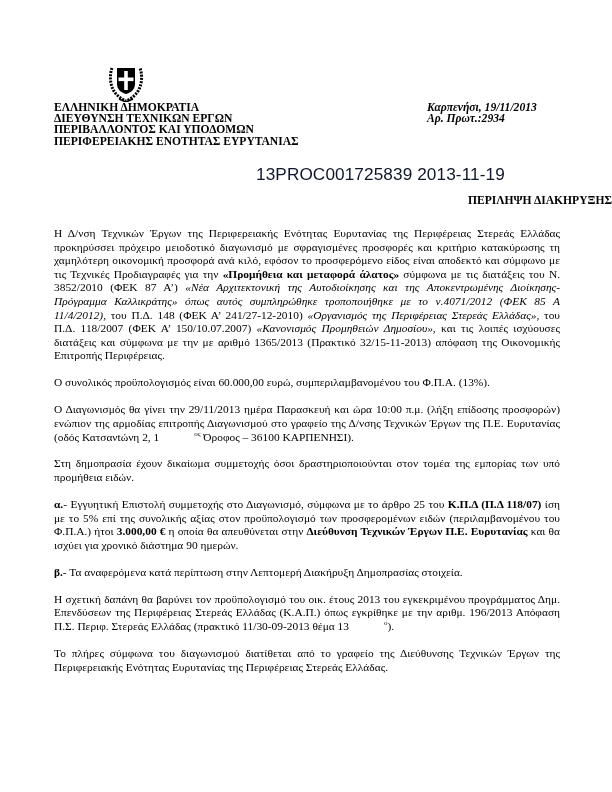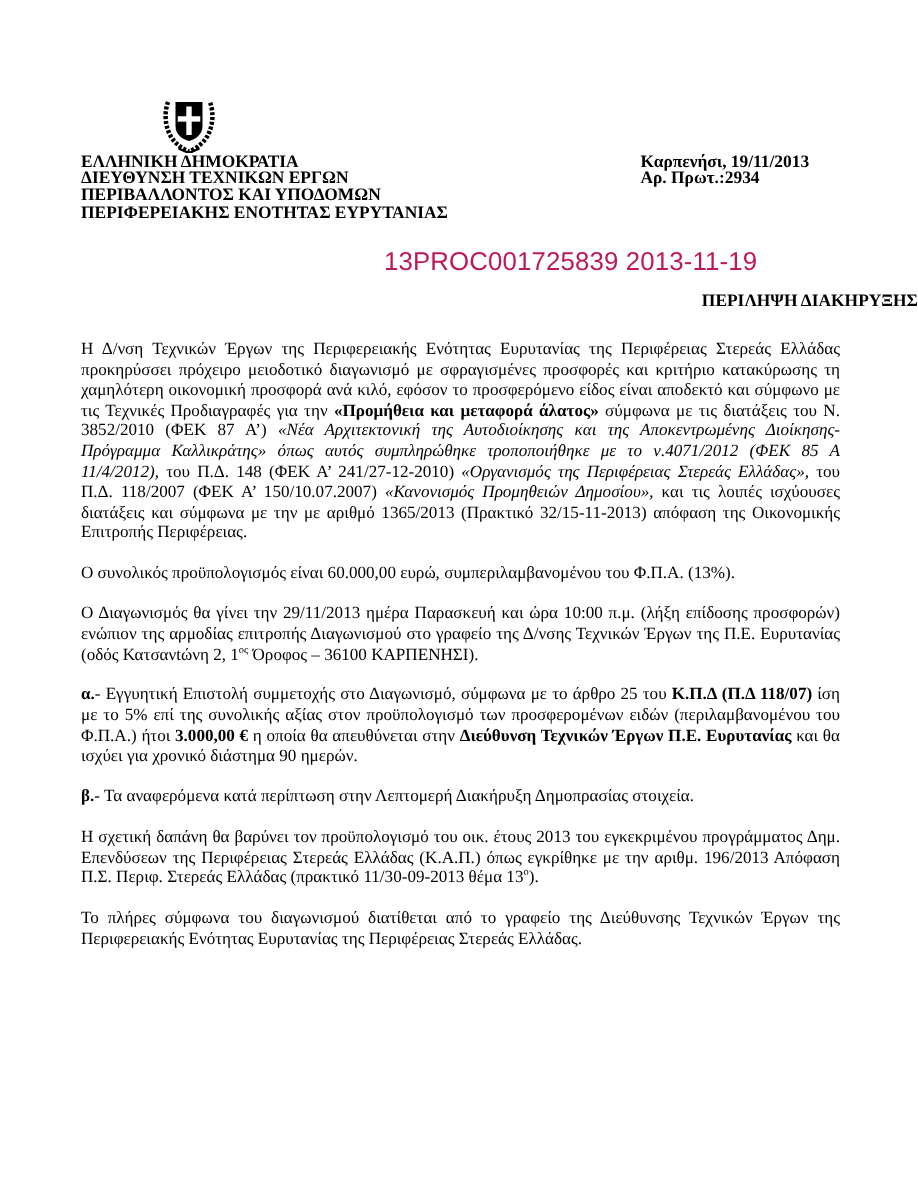--- a/index.html
+++ b/index.html
@@ -1,29 +1,29 @@
 <!DOCTYPE html>
 <html><head>
 <meta charset="utf-8">
 <style>
   html, body { margin:0; padding:0; background:#ffffff; }
   body { width:612px; height:792px; position:relative; overflow:hidden;
          font-family:"Liberation Serif", "DejaVu Serif", serif; color:#000; }
   .page { position:absolute; left:0; top:0; width:612px; height:700px; }
   .emblem { position:absolute; left:107px; top:62px; width:38px; height:40px; }
   .hdr-left { position:absolute; left:54px; top:102px; font-weight:bold; font-size:11.6px; line-height:11.2px; white-space:nowrap; }
-  .hdr-right { position:absolute; left:427px; top:102px; font-weight:bold; font-size:11.6px; line-height:11.2px; white-space:nowrap; }
+  .hdr-right { position:absolute; left:427px; top:102px; font-weight:bold; font-size:11.6px; line-height:11.2px; white-space:nowrap;font-style:italic; }
   .stamp { position:absolute; left:256px; top:164px; font-family:"Liberation Sans", "DejaVu Sans", sans-serif;
-           font-size:17.2px; color:#be185d; white-space:nowrap; letter-spacing:0.1px; }
+           font-size:17.2px; color:#0f172a; white-space:nowrap; letter-spacing:0.1px; }
   .title { position:absolute; left:0; width:612px; top:194px; text-align:right; font-weight:bold; font-size:11.6px; }
   .body { position:absolute; left:54px; top:227px; width:506px; font-size:11.4px; line-height:13.6px; text-align:justify; }
   .body p { margin:0 0 13.4px 0; }
   .b { font-weight:bold; }
   .i { font-style:italic; }
-  sup { font-size:7px; line-height:0; }
+  sup { font-size:7px; line-height:0;margin-left:35px; }
 </style>
 </head>
 <body>
 
 <div class="page">
 
   <div class="emblem">
     <svg width="38" height="40" viewBox="0 0 38 40">
       <path d="M5 6 C2 14 3 26 10 33 C14 37 17 38 19 39 C21 38 24 37 28 33 C35 26 36 14 33 6" fill="none" stroke="#000" stroke-width="3" stroke-dasharray="2 1.2"></path>
       <path d="M10 6 L28 6 L28 22 C28 28 23 31 19 32 C15 31 10 28 10 22 Z" fill="#000"></path>
@@ -49,20 +49,21 @@
 
   <div class="title">ΠΕΡΙΛΗΨΗ ΔΙΑΚΗΡΥΞΗΣ</div>
 
   <div class="body">
     <p><span>Η Δ/νση Τεχνικών Έργων της Περιφερειακής Ενότητας Ευρυτανίας της Περιφέρειας Στερεάς Ελλάδας προκηρύσσει πρόχειρο μειοδοτικό διαγωνισμό με σφραγισμένες προσφορές και κριτήριο κατακύρωσης τη χαμηλότερη οικονομική προσφορά ανά κιλό, εφόσον το προσφερόμενο είδος είναι αποδεκτό και σύμφωνο με τις Τεχνικές Προδιαγραφές για την </span><span class="b">«Προμήθεια και μεταφορά άλατος»</span><span> σύμφωνα με τις διατάξεις του Ν. 3852/2010 (ΦΕΚ 87 Α’) </span><span class="i">«Νέα Αρχιτεκτονική της Αυτοδιοίκησης και της Αποκεντρωμένης Διοίκησης-Πρόγραμμα Καλλικράτης» όπως αυτός συμπληρώθηκε τροποποιήθηκε με το ν.4071/2012 (ΦΕΚ 85 Α 11/4/2012),</span><span> του Π.Δ. 148 (ΦΕΚ Α’ 241/27-12-2010) </span><span class="i">«Οργανισμός της Περιφέρειας Στερεάς Ελλάδας»,</span><span> του Π.Δ. 118/2007 (ΦΕΚ Α’ 150/10.07.2007) </span><span class="i">«Κανονισμός Προμηθειών Δημοσίου»,</span><span> και τις λοιπές ισχύουσες διατάξεις και σύμφωνα με την με αριθμό 1365/2013 (Πρακτικό 32/15-11-2013) απόφαση της Οικονομικής Επιτροπής Περιφέρειας.</span></p>
 
     <p>Ο συνολικός προϋπολογισμός είναι 60.000,00 ευρώ, συμπεριλαμβανομένου του Φ.Π.Α. (13%).</p>
 
     <p><span>Ο Διαγωνισμός θα γίνει την 29/11/2013 ημέρα Παρασκευή και ώρα 10:00 π.μ. (λήξη επίδοσης προσφορών) ενώπιον της αρμοδίας επιτροπής Διαγωνισμού στο γραφείο της Δ/νσης Τεχνικών Έργων της Π.Ε. Ευρυτανίας (οδός Κατσανtώνη 2, 1</span><sup>ος</sup><span> Όροφος – 36100 ΚΑΡΠΕΝΗΣΙ).</span></p>
 
+    <p>Στη δημοπρασία έχουν δικαίωμα συμμετοχής όσοι δραστηριοποιούνται στον τομέα της εμπορίας των υπό προμήθεια ειδών.</p>
 
 
     <p><span class="b">α.</span><span>- Εγγυητική Επιστολή συμμετοχής στο Διαγωνισμό, σύμφωνα με το άρθρο 25 του </span><span class="b">Κ.Π.Δ (Π.Δ 118/07)</span><span> ίση με το 5% επί της συνολικής αξίας στον προϋπολογισμό των προσφερομένων ειδών (περιλαμβανομένου του Φ.Π.Α.) ήτοι </span><span class="b">3.000,00 €</span><span> η οποία θα απευθύνεται στην </span><span class="b">Διεύθυνση Τεχνικών Έργων Π.Ε. Ευρυτανίας</span><span> και θα ισχύει για χρονικό διάστημα 90 ημερών.</span></p>
 
     <p><span class="b">β.</span><span>- Τα αναφερόμενα κατά περίπτωση στην Λεπτομερή Διακήρυξη Δημοπρασίας στοιχεία.</span></p>
 
     <p><span>Η σχετική δαπάνη θα βαρύνει τον προϋπολογισμό του οικ. έτους 2013 του εγκεκριμένου προγράμματος Δημ. Επενδύσεων της Περιφέρειας Στερεάς Ελλάδας (Κ.Α.Π.) όπως εγκρίθηκε με την αριθμ. 196/2013 Απόφαση Π.Σ. Περιφ. Στερεάς Ελλάδας (πρακτικό 11/30-09-2013 θέμα 13</span><sup>ο</sup><span>).</span></p>
 
     <p>Το πλήρες σύμφωνα του διαγωνισμού διατίθεται από το γραφείο της Διεύθυνσης Τεχνικών Έργων της Περιφερειακής Ενότητας Ευρυτανίας της Περιφέρειας Στερεάς Ελλάδας.</p>
   </div>

